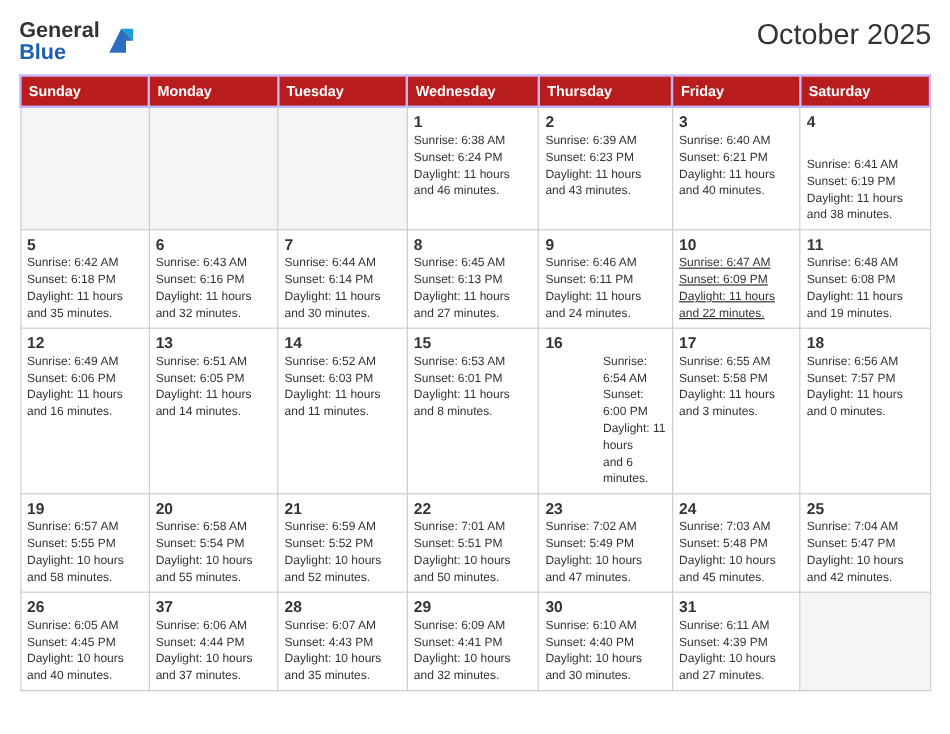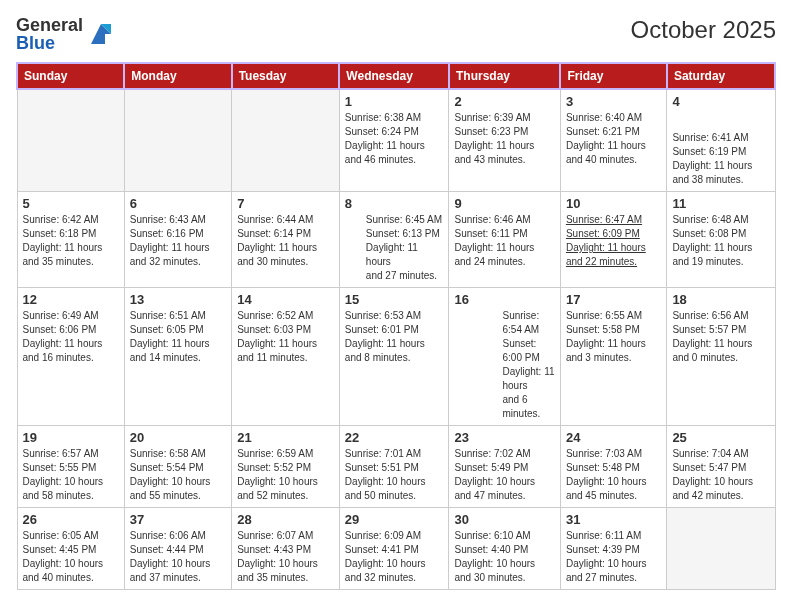--- a/index.html
+++ b/index.html
@@ -183,21 +183,21 @@
           </td>
           <td>
             <span class="day-number">7</span>
             <div class="day-info" style="white-space: pre-line;">Sunrise: 6:44 AM
 Sunset: 6:14 PM
 Daylight: 11 hours
 and 30 minutes.</div>
           </td>
           <td>
             <span class="day-number">8</span>
-            <div class="day-info" style="white-space: pre-line; margin-left: 21px;">Sunrise: 6:45 AM
+            <div class="day-info" style="white-space: pre-line;">Sunrise: 6:45 AM
 Sunset: 6:13 PM
 Daylight: 11 hours
 and 27 minutes.</div>
           </td>
           <td>
             <span class="day-number">9</span>
             <div class="day-info" style="white-space: pre-line;">Sunrise: 6:46 AM
 Sunset: 6:11 PM
 Daylight: 11 hours
 and 24 minutes.</div>
@@ -256,21 +256,21 @@
           <td>
             <span class="day-number">17</span>
             <div class="day-info" style="white-space: pre-line;">Sunrise: 6:55 AM
 Sunset: 5:58 PM
 Daylight: 11 hours
 and 3 minutes.</div>
           </td>
           <td>
             <span class="day-number">18</span>
             <div class="day-info" style="white-space: pre-line;">Sunrise: 6:56 AM
-Sunset: 5:57 PM
+Sunset: 7:57 PM
 Daylight: 11 hours
 and 0 minutes.</div>
           </td>
         </tr>
         <tr>
           <td>
             <span class="day-number">19</span>
             <div class="day-info" style="white-space: pre-line;">Sunrise: 6:57 AM
 Sunset: 5:55 PM
 Daylight: 10 hours

